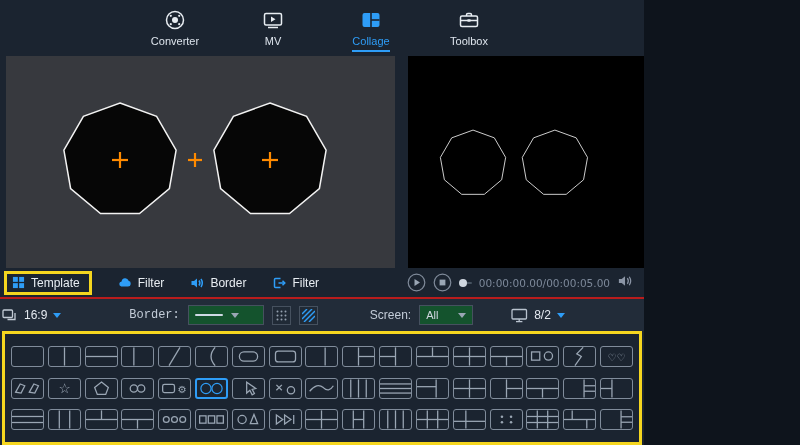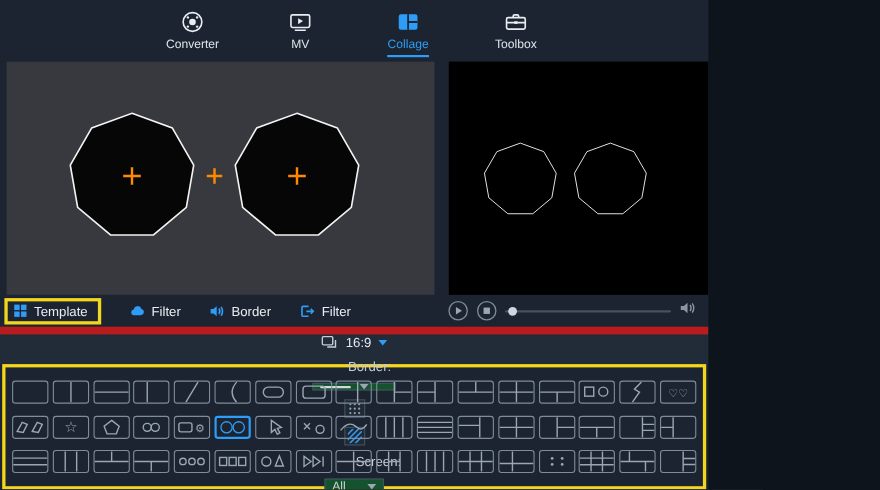--- a/index.html
+++ b/index.html
@@ -25,30 +25,30 @@
   .etab { display:flex; align-items:center; gap:6px; font-size:12px; color:#e8edf2; cursor:pointer; white-space:nowrap; }
   .yellow-box { border:3px solid #f5d61f; padding:2px 9px 2px 5px; display:flex; align-items:center; }
   .playback { flex:1; display:flex; align-items:center; gap:7px; padding:0 10px 0 4px; }
   .pbtn { background:none; border:none; cursor:pointer; width:19px; height:19px; padding:0; display:flex; }
   .slider { flex:1; height:12px; position:relative; cursor:pointer; }
   .slider .track { position:absolute; top:5px; left:0; right:0; height:2px; background:#46525f; border-radius:1px; }
   .slider .handle { position:absolute; top:2px; left:2%; width:8px; height:8px; border-radius:50%; background:#cfd6df; }
   .time { font-size:10.5px; color:#7c8899; font-family:"DejaVu Sans", sans-serif; white-space:nowrap; }
 
   
-  .controls { height:34px; display:flex; align-items:center; gap:8px; background:#222c39; border-top:7px solid #b91c1c; padding:0 18px;flex-direction:column; }
+  .controls { height:34px; display:flex; align-items:center; gap:8px; background:#222c39; border-top:2px solid #b91c1c; padding:0 2px; }
   .ctl-group { display:flex; align-items:center; gap:6px; cursor:pointer; }
   .ctl-val { font-size:12px; color:#e4e9f0; }
   .lbl { font-size:12px; color:#c3ccd8; }
   .caret { width:0; height:0; border-left:4px solid transparent; border-right:4px solid transparent; border-top:5px solid #9aa6b4; }
   .caret.blue { border-top-color:#2e9df7; }
   .select { height:20px; border:1px solid #46515f; background:#14532d; display:flex; align-items:center; gap:8px; padding:0 6px; cursor:pointer; font-size:11px; color:#cfd6df; }
   .line-sample { width:28px; height:2px; background:#cfd9e4; border-radius:1px; }
   .sq-btn { width:19px; height:19px; border:1px solid #46515f; background:#202a36; padding:1px; cursor:pointer; display:flex; align-items:center; justify-content:center; }
-  .ml-border { margin-left:28px; }
+  .ml-border { margin-left:60px;font-family:Liberation Mono, monospace; }
   .ml-screen { margin-left:44px; }
   .ml-pages { margin-left:30px; }
 
   
   .grid-wrap { height:114px; margin:0 2px; border:3px solid #f5d61f; background:#1b2430; }
   #template-grid { height:100%; display:grid; grid-template-columns:repeat(17, 1fr); align-content:space-evenly; justify-items:center; padding:2px 4px; }
   .thumb { width:33px; height:21px; border:1px solid #808c9b; border-radius:3px; cursor:pointer; display:flex; align-items:center; justify-content:center; }
   .thumb svg { width:100%; height:100%; stroke:#9aa6b4; fill:none; stroke-width:1.4; }
   .thumb svg .f { fill:#9aa6b4; stroke:none; }
   .thumb svg .tf { fill:#9aa6b4; stroke:none; font-family:"DejaVu Sans", sans-serif; }
@@ -183,20 +183,21 @@
       <button class="pbtn">
         <svg viewBox="0 0 19 19">
             <circle cx="9.5" cy="9.5" r="8.3" stroke="#7f8a99" fill="none" stroke-width="1.2"></circle>
             <rect x="6.6" y="6.6" width="5.8" height="5.8" fill="#9aa6b4"></rect>
           </svg>
       </button>
       <div class="slider">
         <div class="track"></div>
         <div class="handle"></div>
       </div>
+      <span class="time">00:00:00.00/00:00:05.00</span>
       <span>
         <svg width="17" height="14" viewBox="0 0 18 14">
           <polygon points="2,5 5,5 8.5,2 8.5,12 5,9 2,9" fill="#8b95a5"></polygon>
           <path d="M11 4 Q13 7 11 10" stroke="#8b95a5" fill="none" stroke-width="1.3"></path>
           <path d="M13 2.5 Q16 7 13 11.5" stroke="#8b95a5" fill="none" stroke-width="1.3"></path>
         </svg>
       </span>
     </div>
   </div>
 

